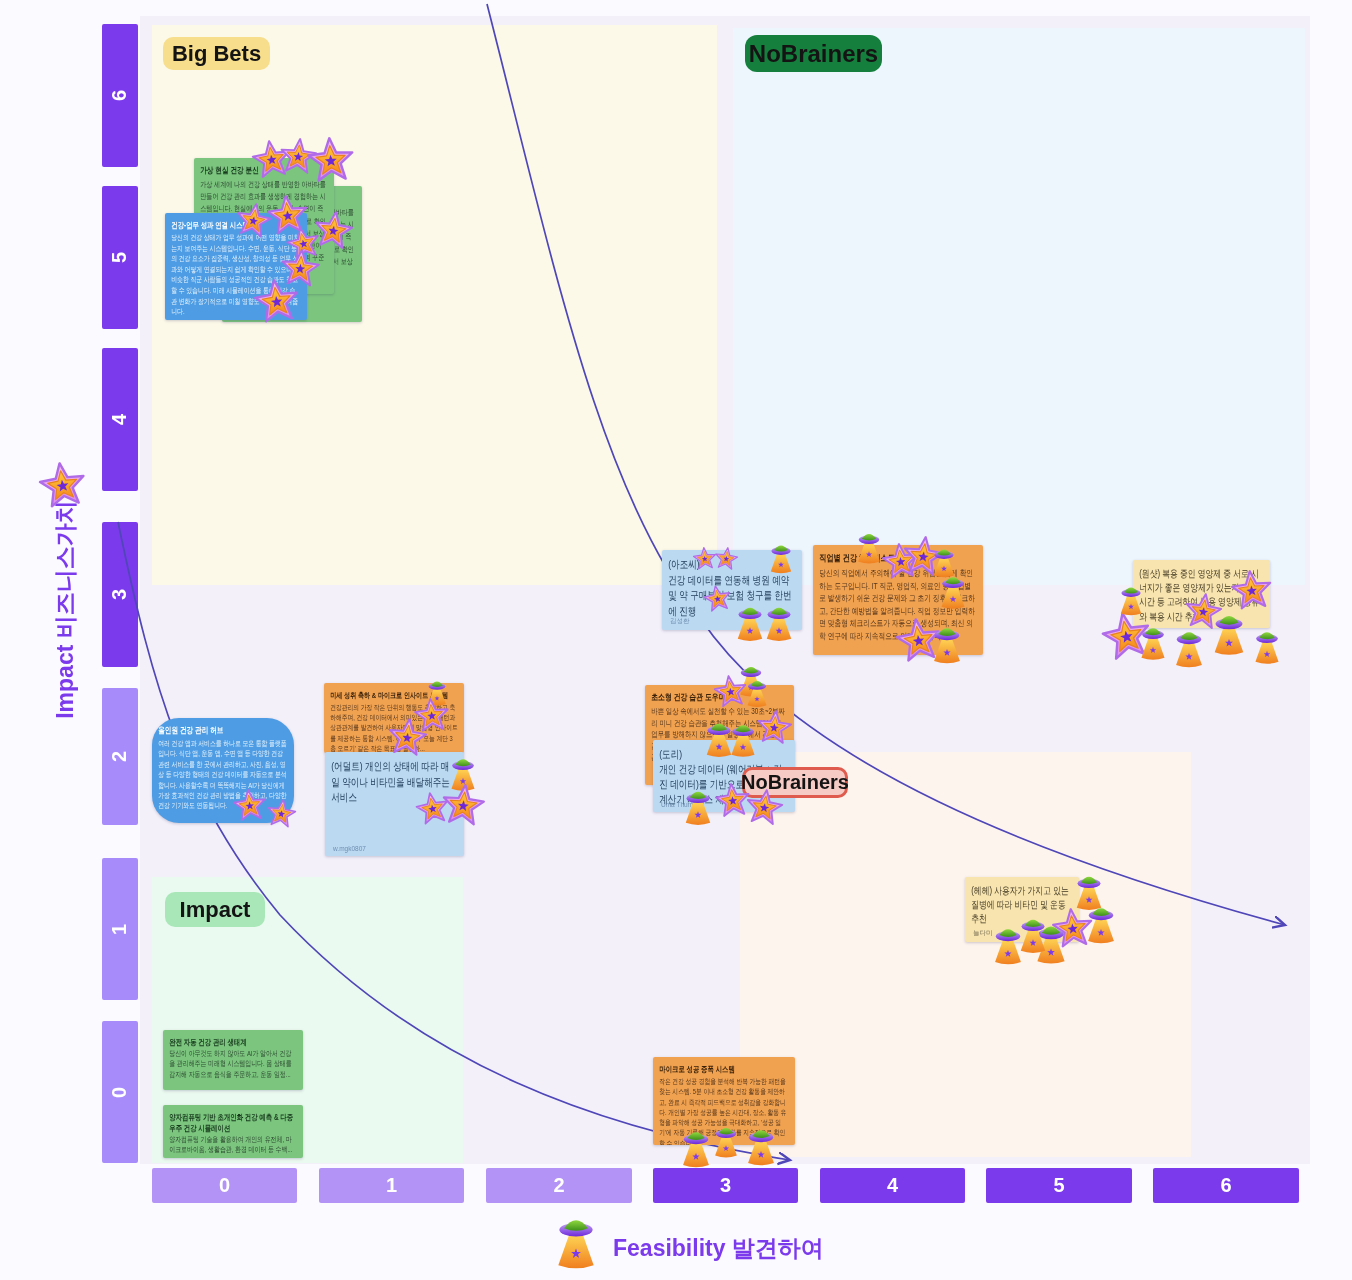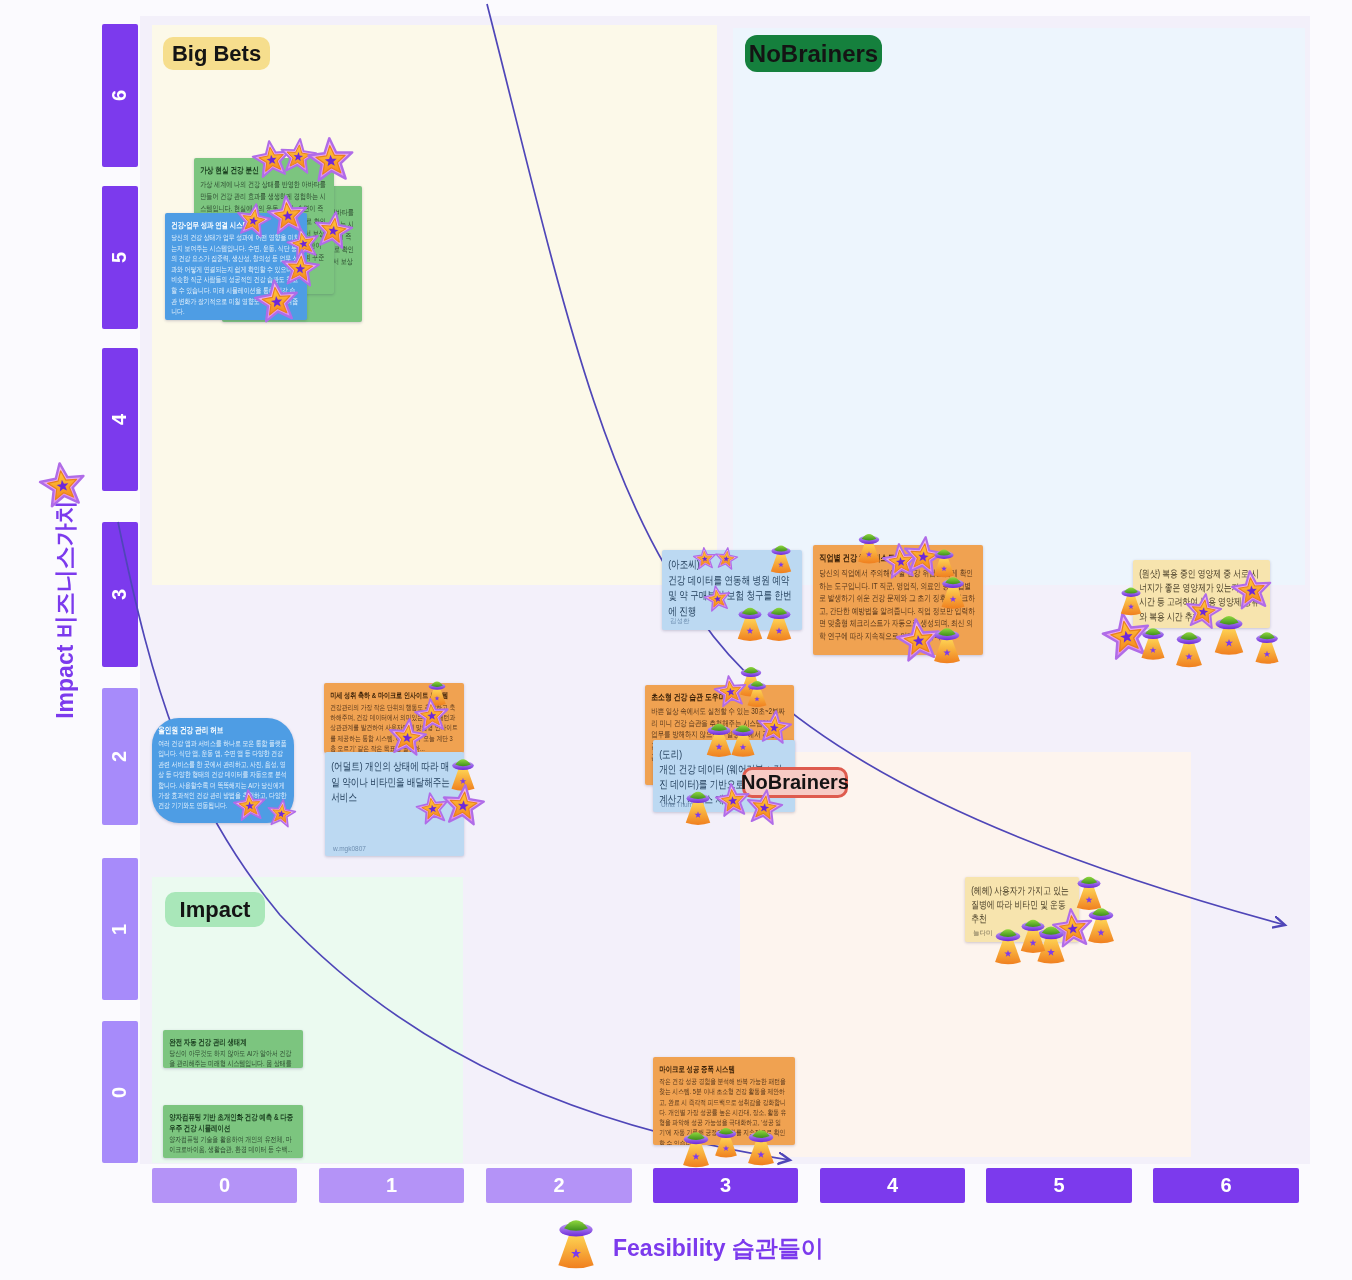--- a/index.html
+++ b/index.html
@@ -162,21 +162,21 @@
       <div class="pad">
         <p style="font-size: 10px; line-height: 14.2px;">(원샷) 복용 중인 영양제 중 서로 시너지가 좋은 영양제가 있는지, 식사시간 등 고려하여 복용 영양제 종류와 복용 시간 추천</p>
       </div>
     </div>
     <div class="note n-yellow" style="left: 965px; top: 877px; width: 114px; height: 65px;">
       <div class="pad">
         <p style="font-size: 10px; line-height: 14.2px;">(헤헤) 사용자가 가지고 있는 질병에 따라 비타민 및 운동 추천</p>
       </div>
       <div class="author">늘다미</div>
     </div>
-    <div class="note n-greenlow" style="left: 163px; top: 1030px; width: 140px; height: 38px;">
+    <div class="note n-greenlow" style="left: 163px; top: 1030px; width: 140px; height: 60px;">
       <div class="pad">
         <h4 style="font-size: 8.2px;">완전 자동 건강 관리 생태계</h4>
         <p style="font-size: 7.6px; line-height: 10.4px;">당신이 아무것도 하지 않아도 AI가 알아서 건강을 관리해주는 미래형 시스템입니다. 몸 상태를 감지해 자동으로 음식을 주문하고, 운동 일정...</p>
       </div>
     </div>
     <div class="note n-greenlow" style="left: 163px; top: 1105px; width: 140px; height: 53px;">
       <div class="pad">
         <h4 class="wrap" style="font-size: 8.2px;">양자컴퓨팅 기반 초개인화 건강 예측 &amp; 다중우주 건강 시뮬레이션</h4>
         <p style="font-size: 7.6px; line-height: 10.4px;">양자컴퓨팅 기술을 활용하여 개인의 유전체, 마이크로바이옴, 생활습관, 환경 데이터 등 수백...</p>
       </div>
@@ -188,21 +188,21 @@
       </div>
     </div>
   </div>
 
 <div class="pill" style="left:163px;top:37px;width:107px;height:33px;background:#F6DE8D;border-radius:10px;font-size:22px;">Big Bets</div>
 <div class="pill" style="left:745px;top:35px;width:137px;height:37px;background:#15803d;border-radius:12px;font-size:24px;">NoBrainers</div>
 <div class="pill" style="left:165px;top:892px;width:100px;height:35px;background:#A9E7B9;border-radius:10px;font-size:22px;">Impact</div>
 <div class="pill" style="left:742px;top:767px;width:106px;height:31px;background:#F7CBC5;border:3px solid #DE5B4E;border-radius:10px;font-size:20px;">NoBrainers</div>
 
 <div id="ylabel">Impact 비즈니스가치</div>
-<div id="xlabel">Feasibility 습관들이</div>
+<div id="xlabel">Feasibility 발견하여</div>
 
 <div id="stickers-layer">
     <div class="sticker" style="left: 252px; top: 140px; transform: rotate(-8deg);"><svg width="40" height="40" viewBox="0 0 100 100">
 <path d="M50,2 L62.3,33 L95.7,35.2 L70,56.5 L78.2,88.8 L50,71 L21.8,88.8 L30,56.5 L4.3,35.2 L37.7,33 Z" fill="url(#gPink)" stroke="#B06CE8" stroke-width="5" stroke-linejoin="round"></path>
 <path d="M50,18 L58.2,38.7 L80.4,40.1 L63.3,54.3 L68.8,75.9 L50,64 L31.2,75.9 L36.7,54.3 L19.6,40.1 L41.8,38.7 Z" fill="url(#gOr)" stroke="#E8821C" stroke-width="2.5" stroke-linejoin="round"></path>
 <path d="M50,37 L53.2,45.6 L62.4,46 L55.2,51.7 L57.6,60.5 L50,55.5 L42.4,60.5 L44.8,51.7 L37.6,46 L46.8,45.6 Z" fill="#6D28D9"></path>
       </svg></div>
     <div class="sticker" style="left: 279px; top: 138px; transform: rotate(6deg);"><svg width="38" height="38" viewBox="0 0 100 100">
 <path d="M50,2 L62.3,33 L95.7,35.2 L70,56.5 L78.2,88.8 L50,71 L21.8,88.8 L30,56.5 L4.3,35.2 L37.7,33 Z" fill="url(#gPink)" stroke="#B06CE8" stroke-width="5" stroke-linejoin="round"></path>
 <path d="M50,18 L58.2,38.7 L80.4,40.1 L63.3,54.3 L68.8,75.9 L50,64 L31.2,75.9 L36.7,54.3 L19.6,40.1 L41.8,38.7 Z" fill="url(#gOr)" stroke="#E8821C" stroke-width="2.5" stroke-linejoin="round"></path>

